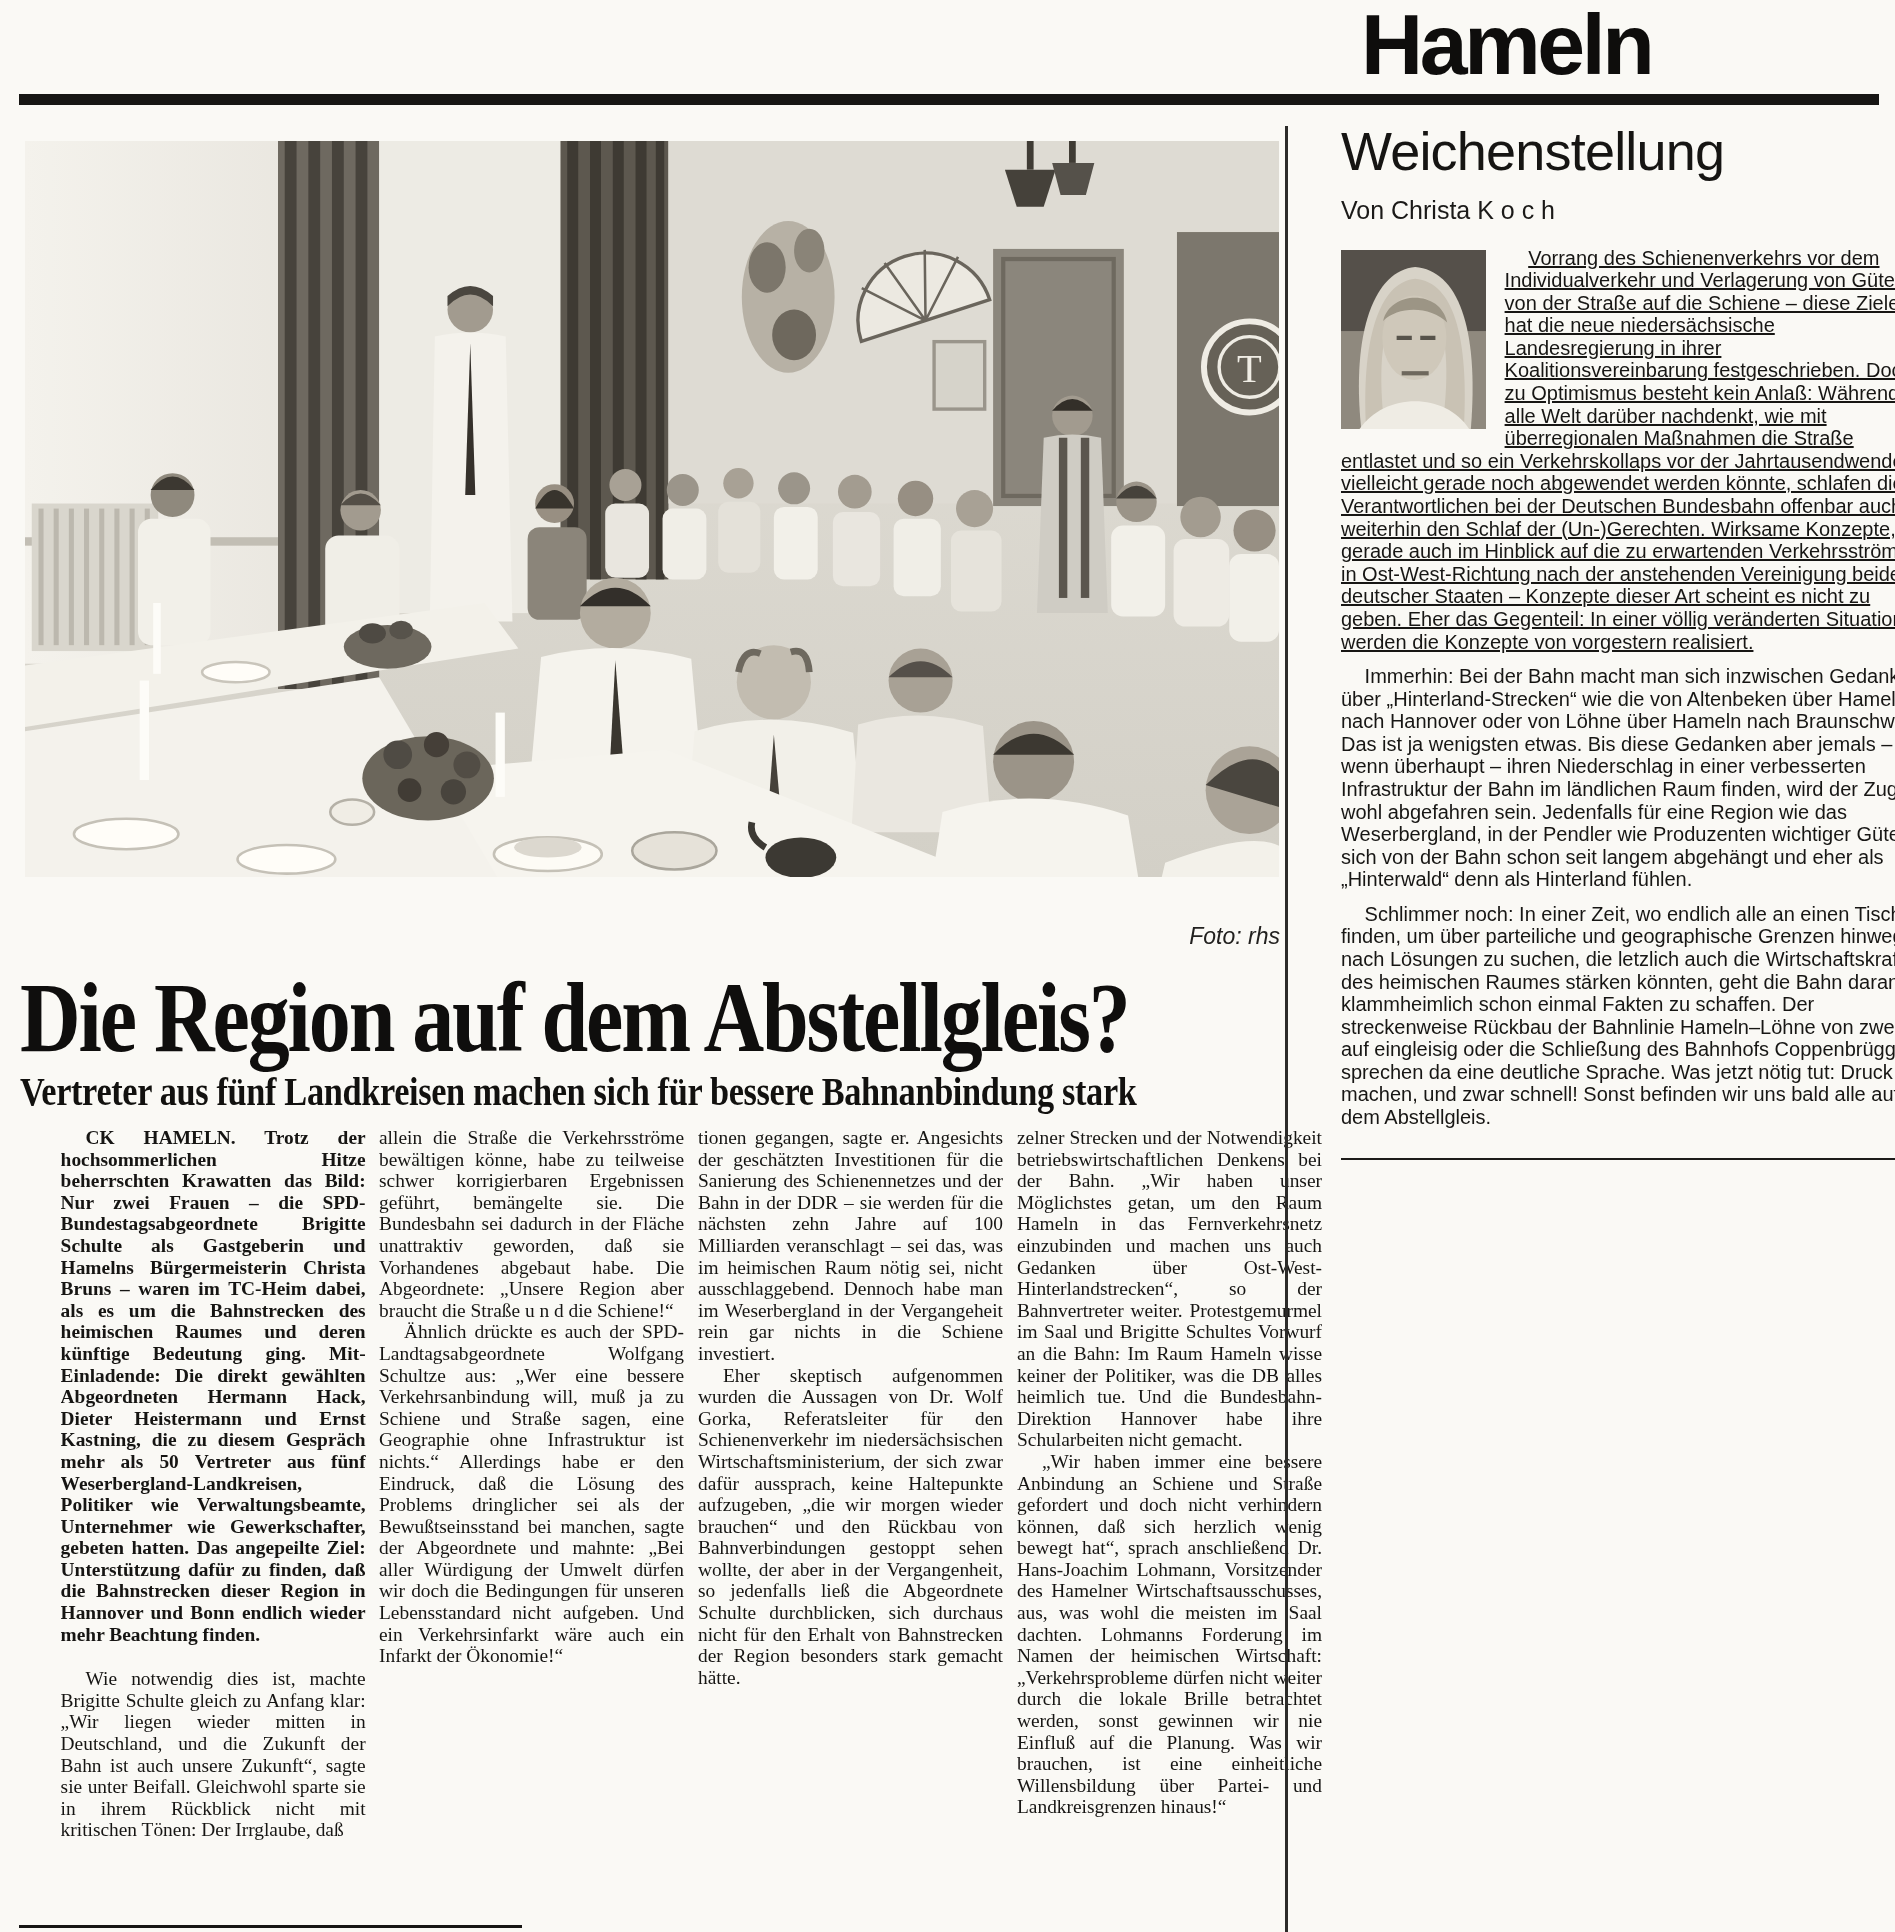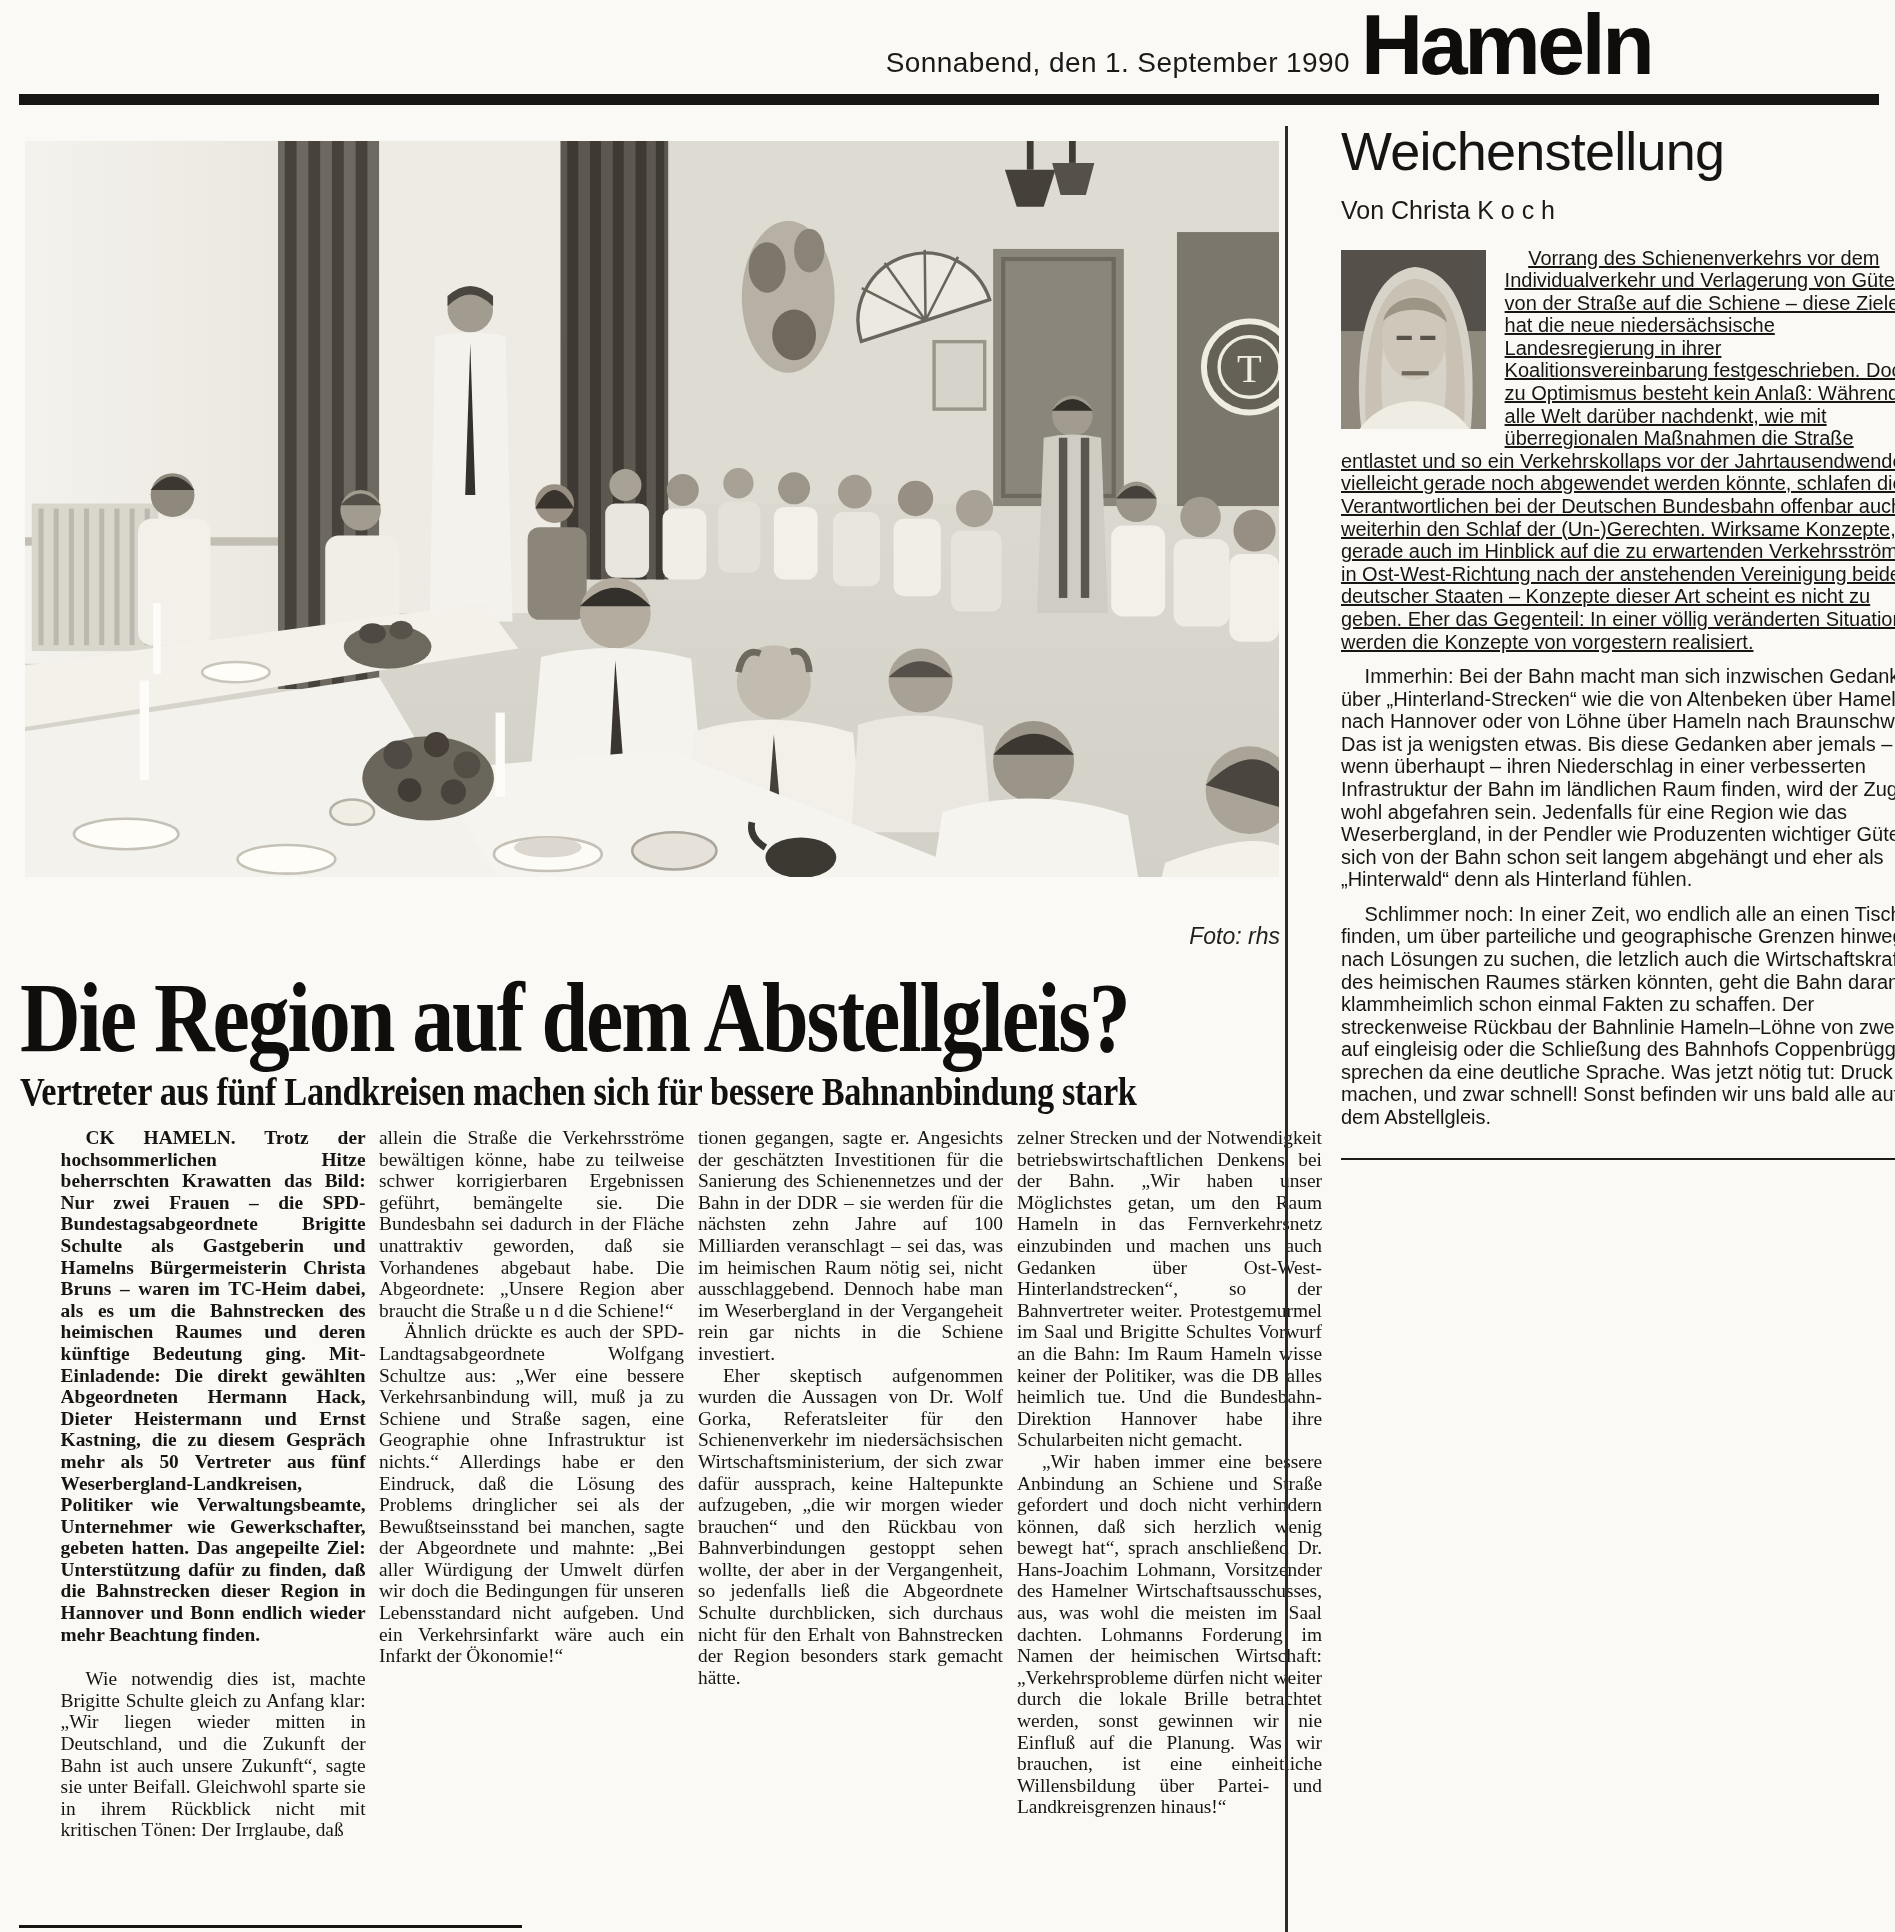--- a/index.html
+++ b/index.html
@@ -88,21 +88,20 @@
     float:left;width:145px;height:179px;margin:3.4px 18.6px 5px 0;background:#55504a;
   }
   .portrait svg{display:block;width:100%;height:100%;}
   .opinion-endrule{margin-top:29px;height:2.5px;background:#1d1c1a;}
 </style>
 </head>
 <body>
 
 <div class="page">
 
-  <div class="edition-date">Sonnabend, den 1. September 1990</div>
   <div class="masthead">Hameln</div>
   <div class="masthead-rule"></div>
 
   <figure class="photo-frame">
     <svg viewBox="0 0 1487 873" preserveAspectRatio="none">
       <defs>
         <linearGradient id="wallg" x1="0" y1="0" x2="0" y2="1">
           <stop offset="0" stop-color="#e3e0d8"></stop>
             <stop offset="1" stop-color="#d3d0c7"></stop>
         </linearGradient>

